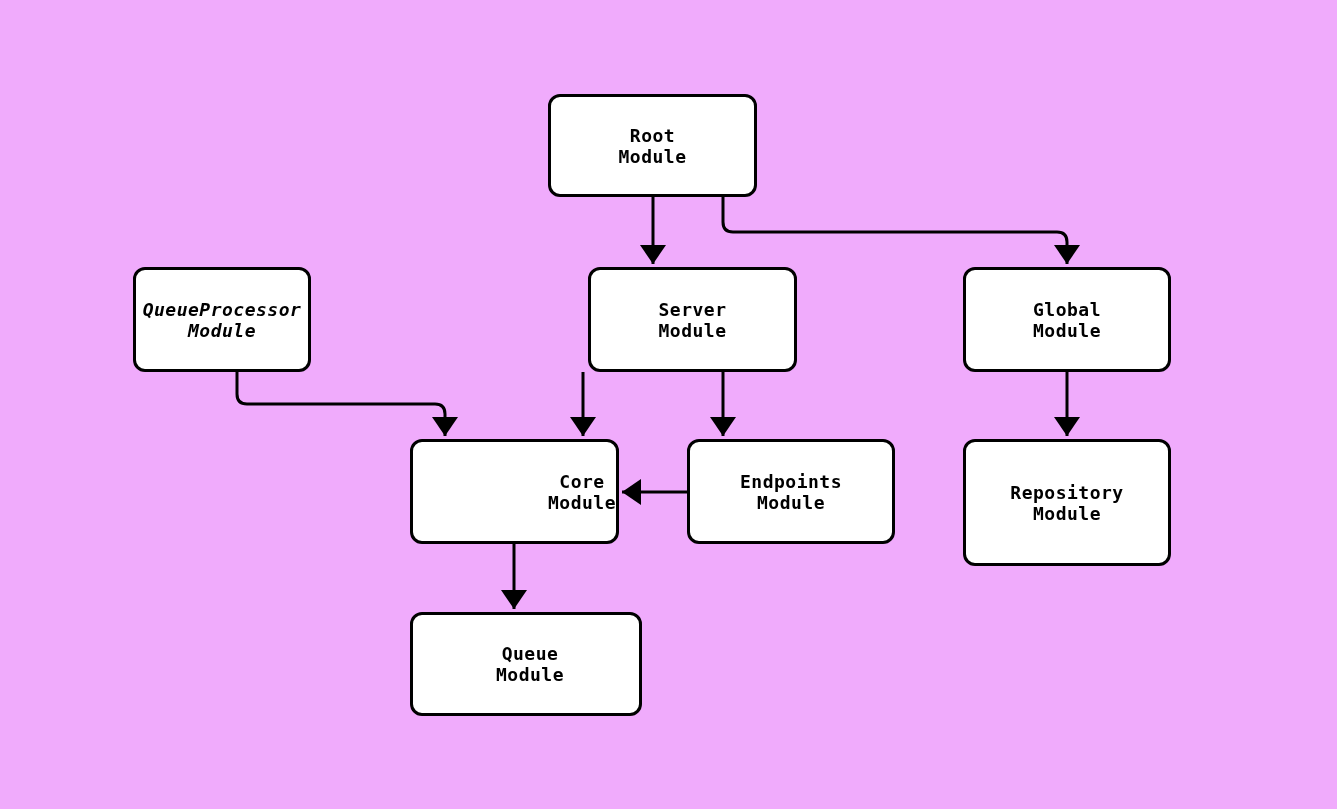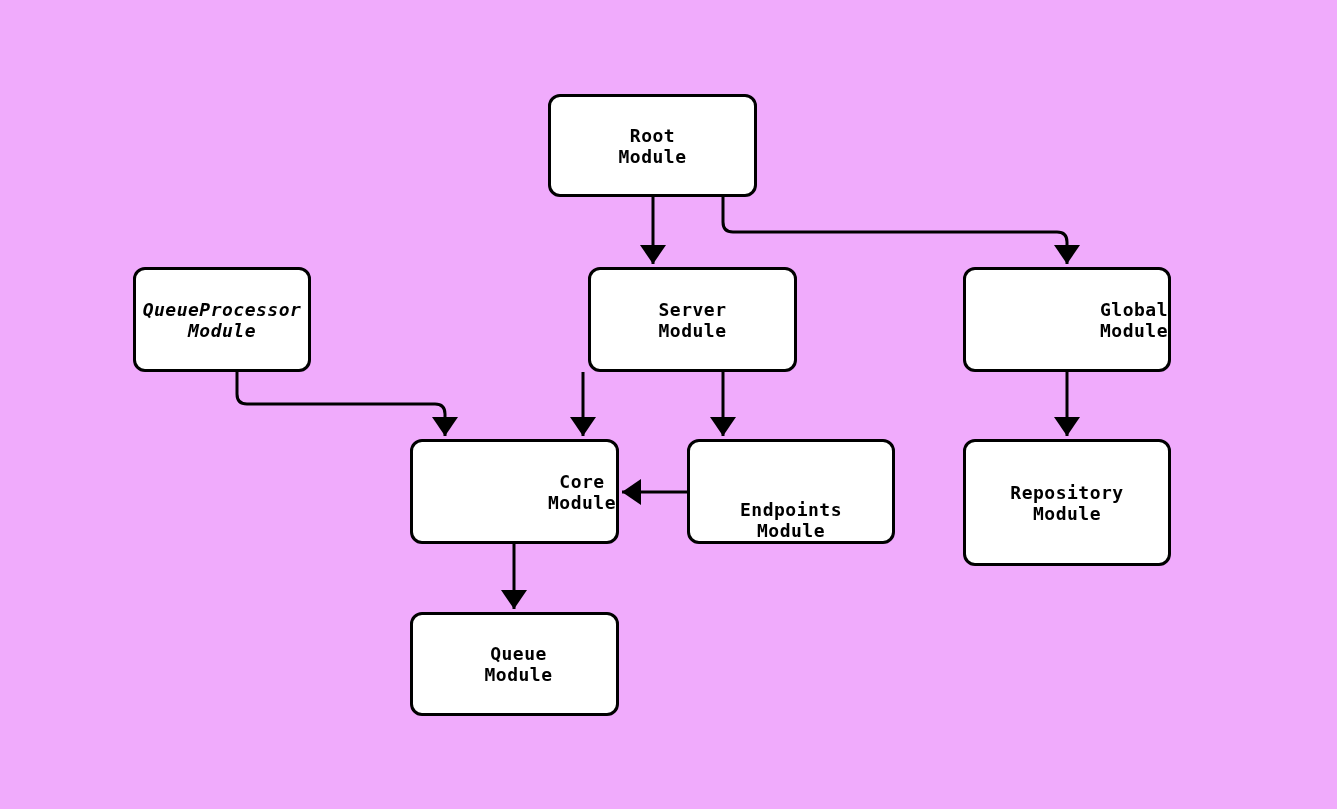--- a/index.html
+++ b/index.html
@@ -44,25 +44,25 @@
     line-height: 21px;
     color: #000000;
     text-align: center;
     white-space: pre-line;
     letter-spacing: 0.5px;
   }
   
   #n-root       { left: 548px; top:  94px; width: 209px; height: 103px; }
   #n-qp         { left: 133px; top: 267px; width: 178px; height: 105px; font-style: italic; }
   #n-server     { left: 548px; top: 267px; width: 209px; height: 105px; margin-left: 40px; }
-  #n-global     { left: 963px; top: 267px; width: 208px; height: 105px; justify-content: flex-end; }
+  #n-global     { left: 963px; top: 267px; width: 208px; height: 105px; }
   #n-core       { left: 410px; top: 439px; width: 209px; height: 105px; justify-content: flex-end; }
-  #n-endpoints  { left: 687px; top: 439px; width: 208px; height: 105px; align-items: flex-end; }
+  #n-endpoints  { left: 687px; top: 439px; width: 208px; height: 105px; }
   #n-repository { left: 963px; top: 439px; width: 208px; height: 127px; }
-  #n-queue      { left: 410px; top: 612px; width: 209px; height: 104px; padding-left: 8px; }
+  #n-queue      { left: 410px; top: 612px; width: 232px; height: 104px; padding-left: 8px; }
 </style>
 </head>
 <body>
 
 <div class="canvas">
 
   <svg class="edges-layer" viewBox="0 0 1337 809" xmlns="http://www.w3.org/2000/svg">
     <defs>
       <marker id="ah" markerUnits="userSpaceOnUse" markerWidth="22" markerHeight="28" refX="19" refY="13" orient="auto">
         <path d="M0,0 L19,13 L0,26 Z" fill="#000000"></path>

